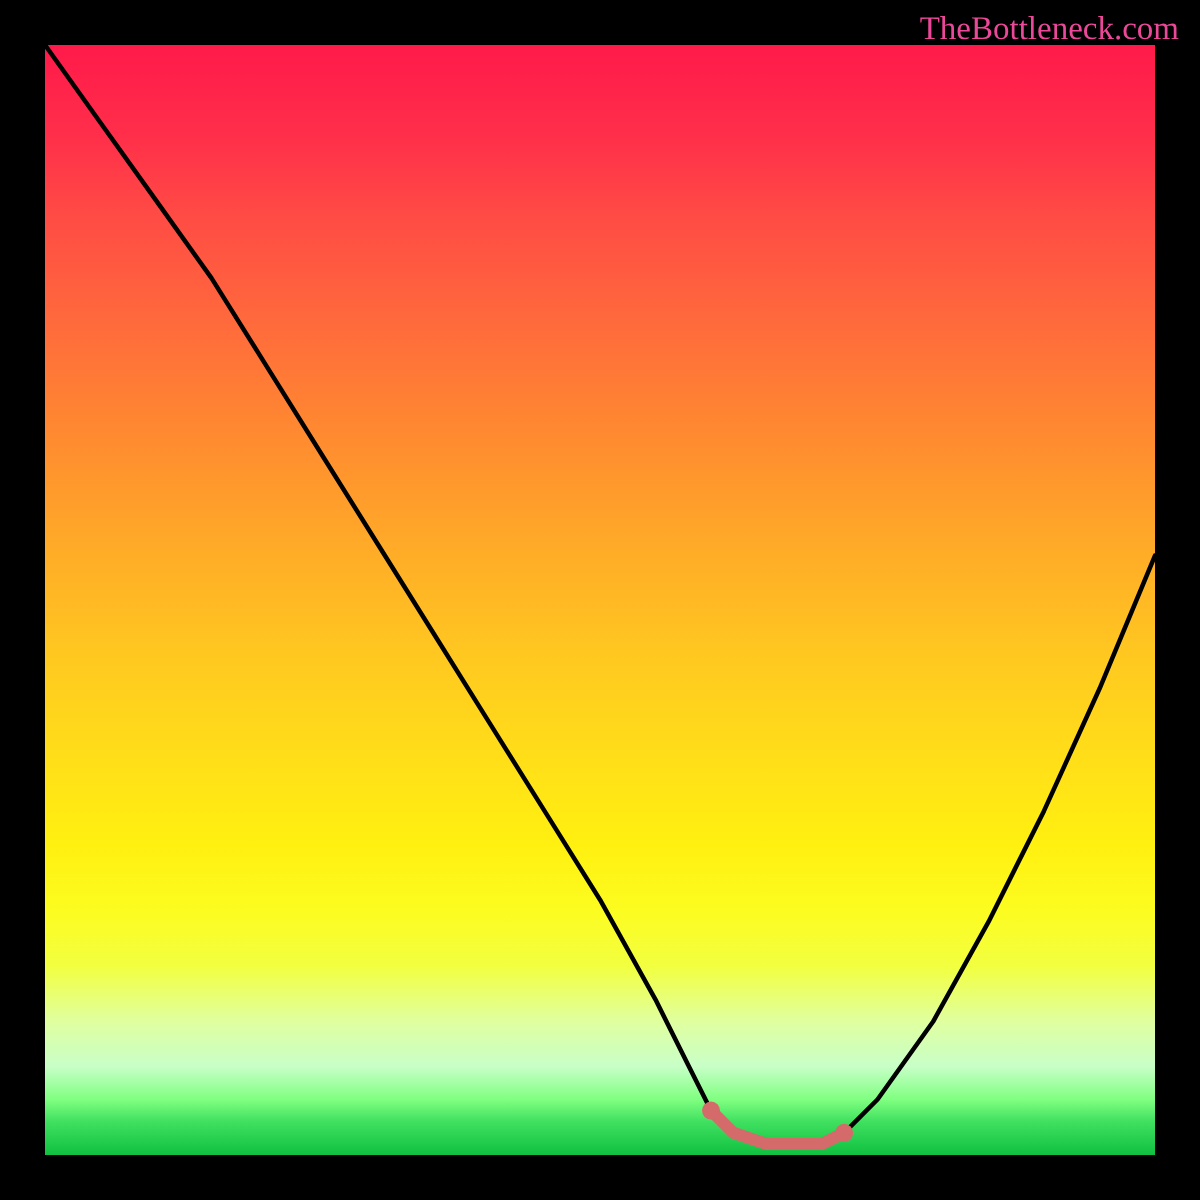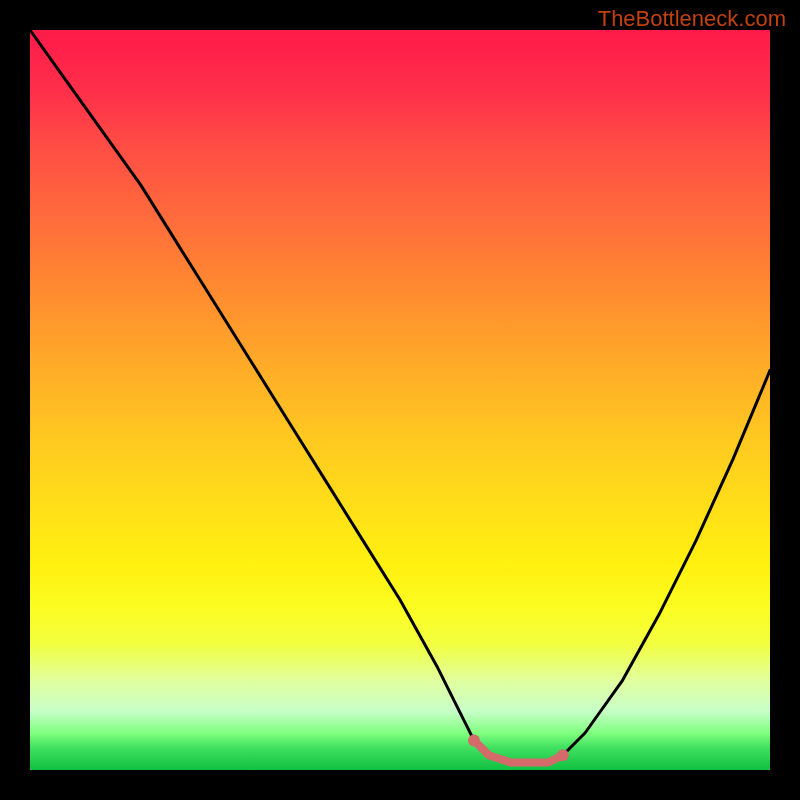--- a/index.html
+++ b/index.html
@@ -7,24 +7,25 @@
     width: 800px;
     height: 800px;
     background: #000;
     position: relative;
     font-family: Arial, sans-serif;
   }
   .watermark {
     position: absolute;
     top: 6px;
     right: 14px;
-    color: #c2410c;
+    color: #ec4899;
     font-size: 22px;
     font-weight: 500;
     z-index: 10;
+    font-family: Liberation Serif, serif;
   }
   .plot-frame {
     position: absolute;
     left: 30px;
     top: 30px;
     width: 740px;
     height: 740px;
     background: #000;
   }
   .plot-area {

